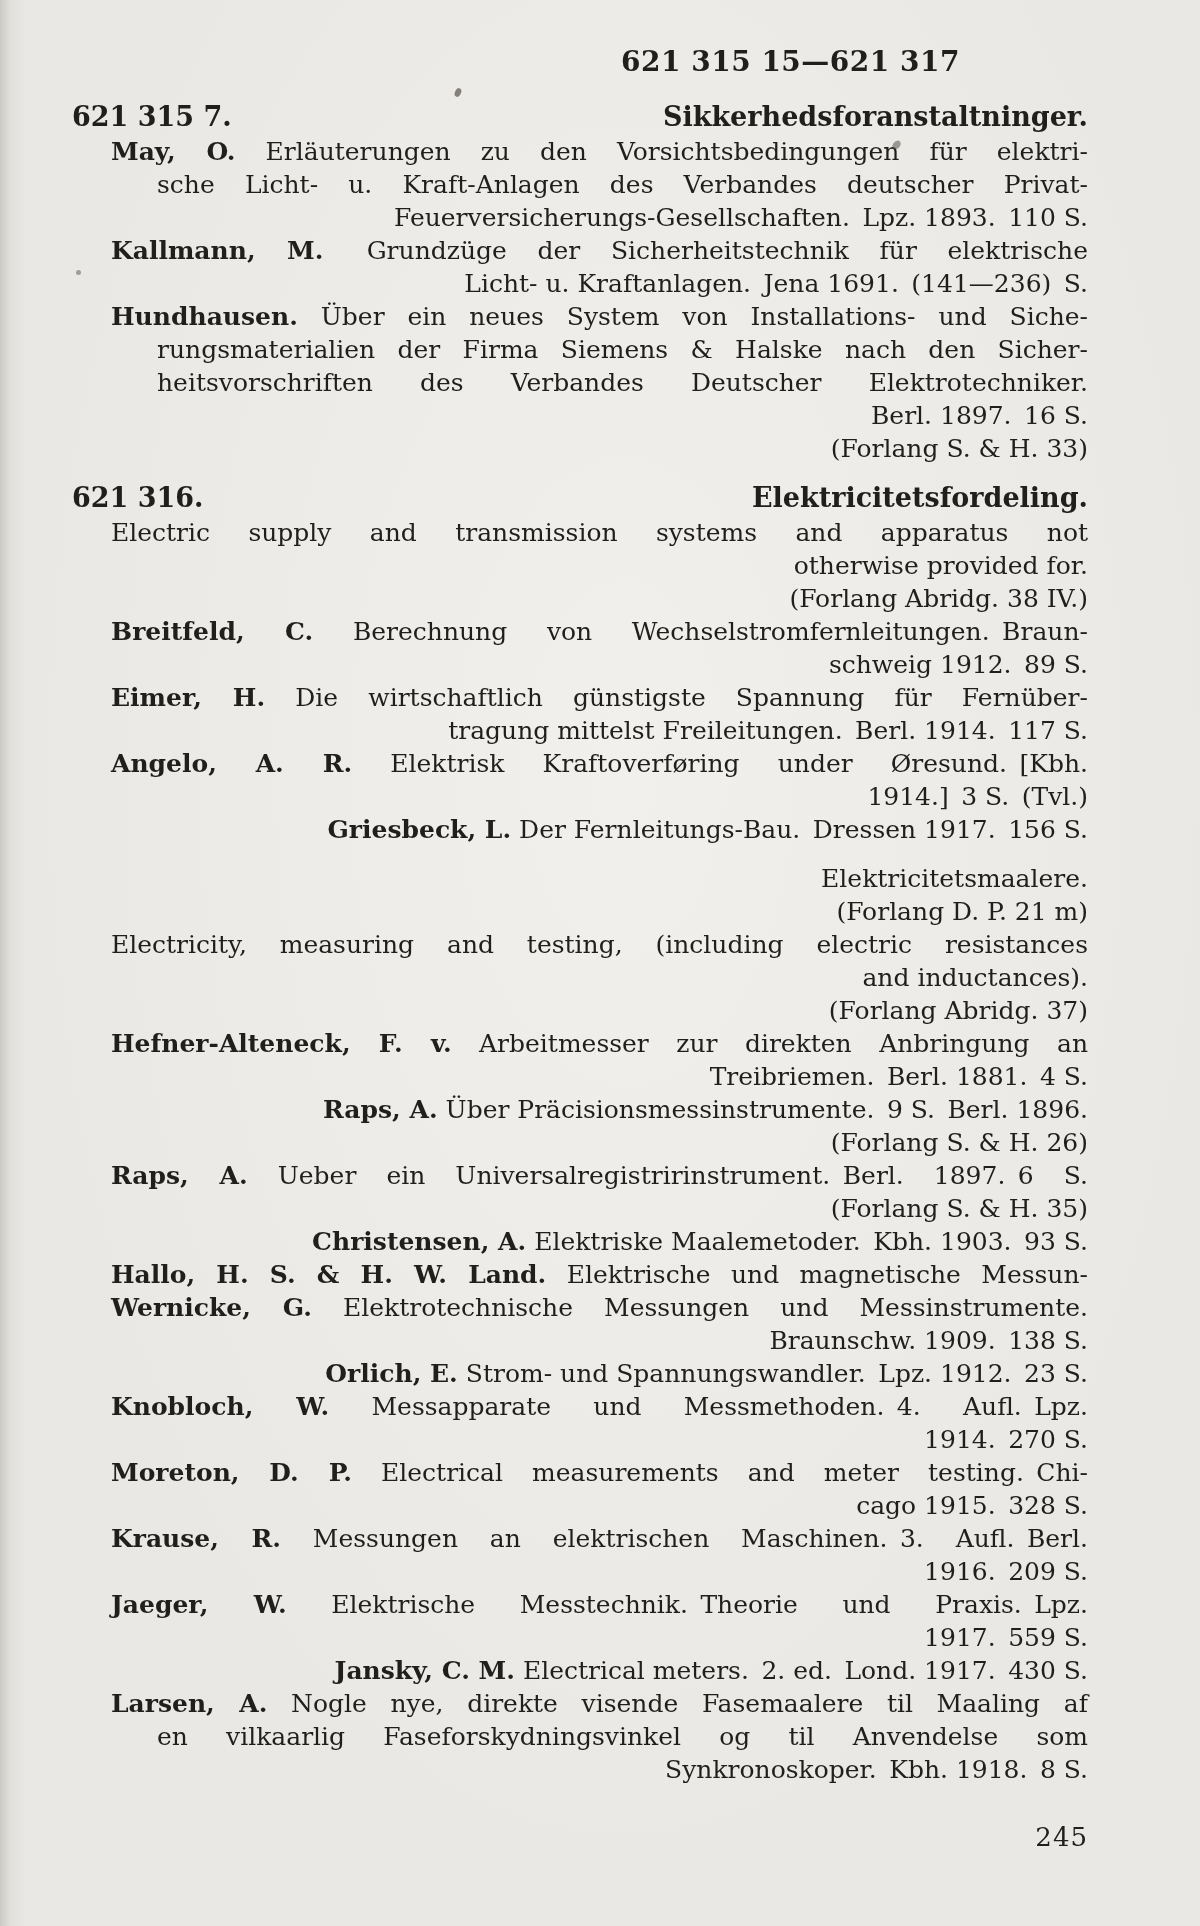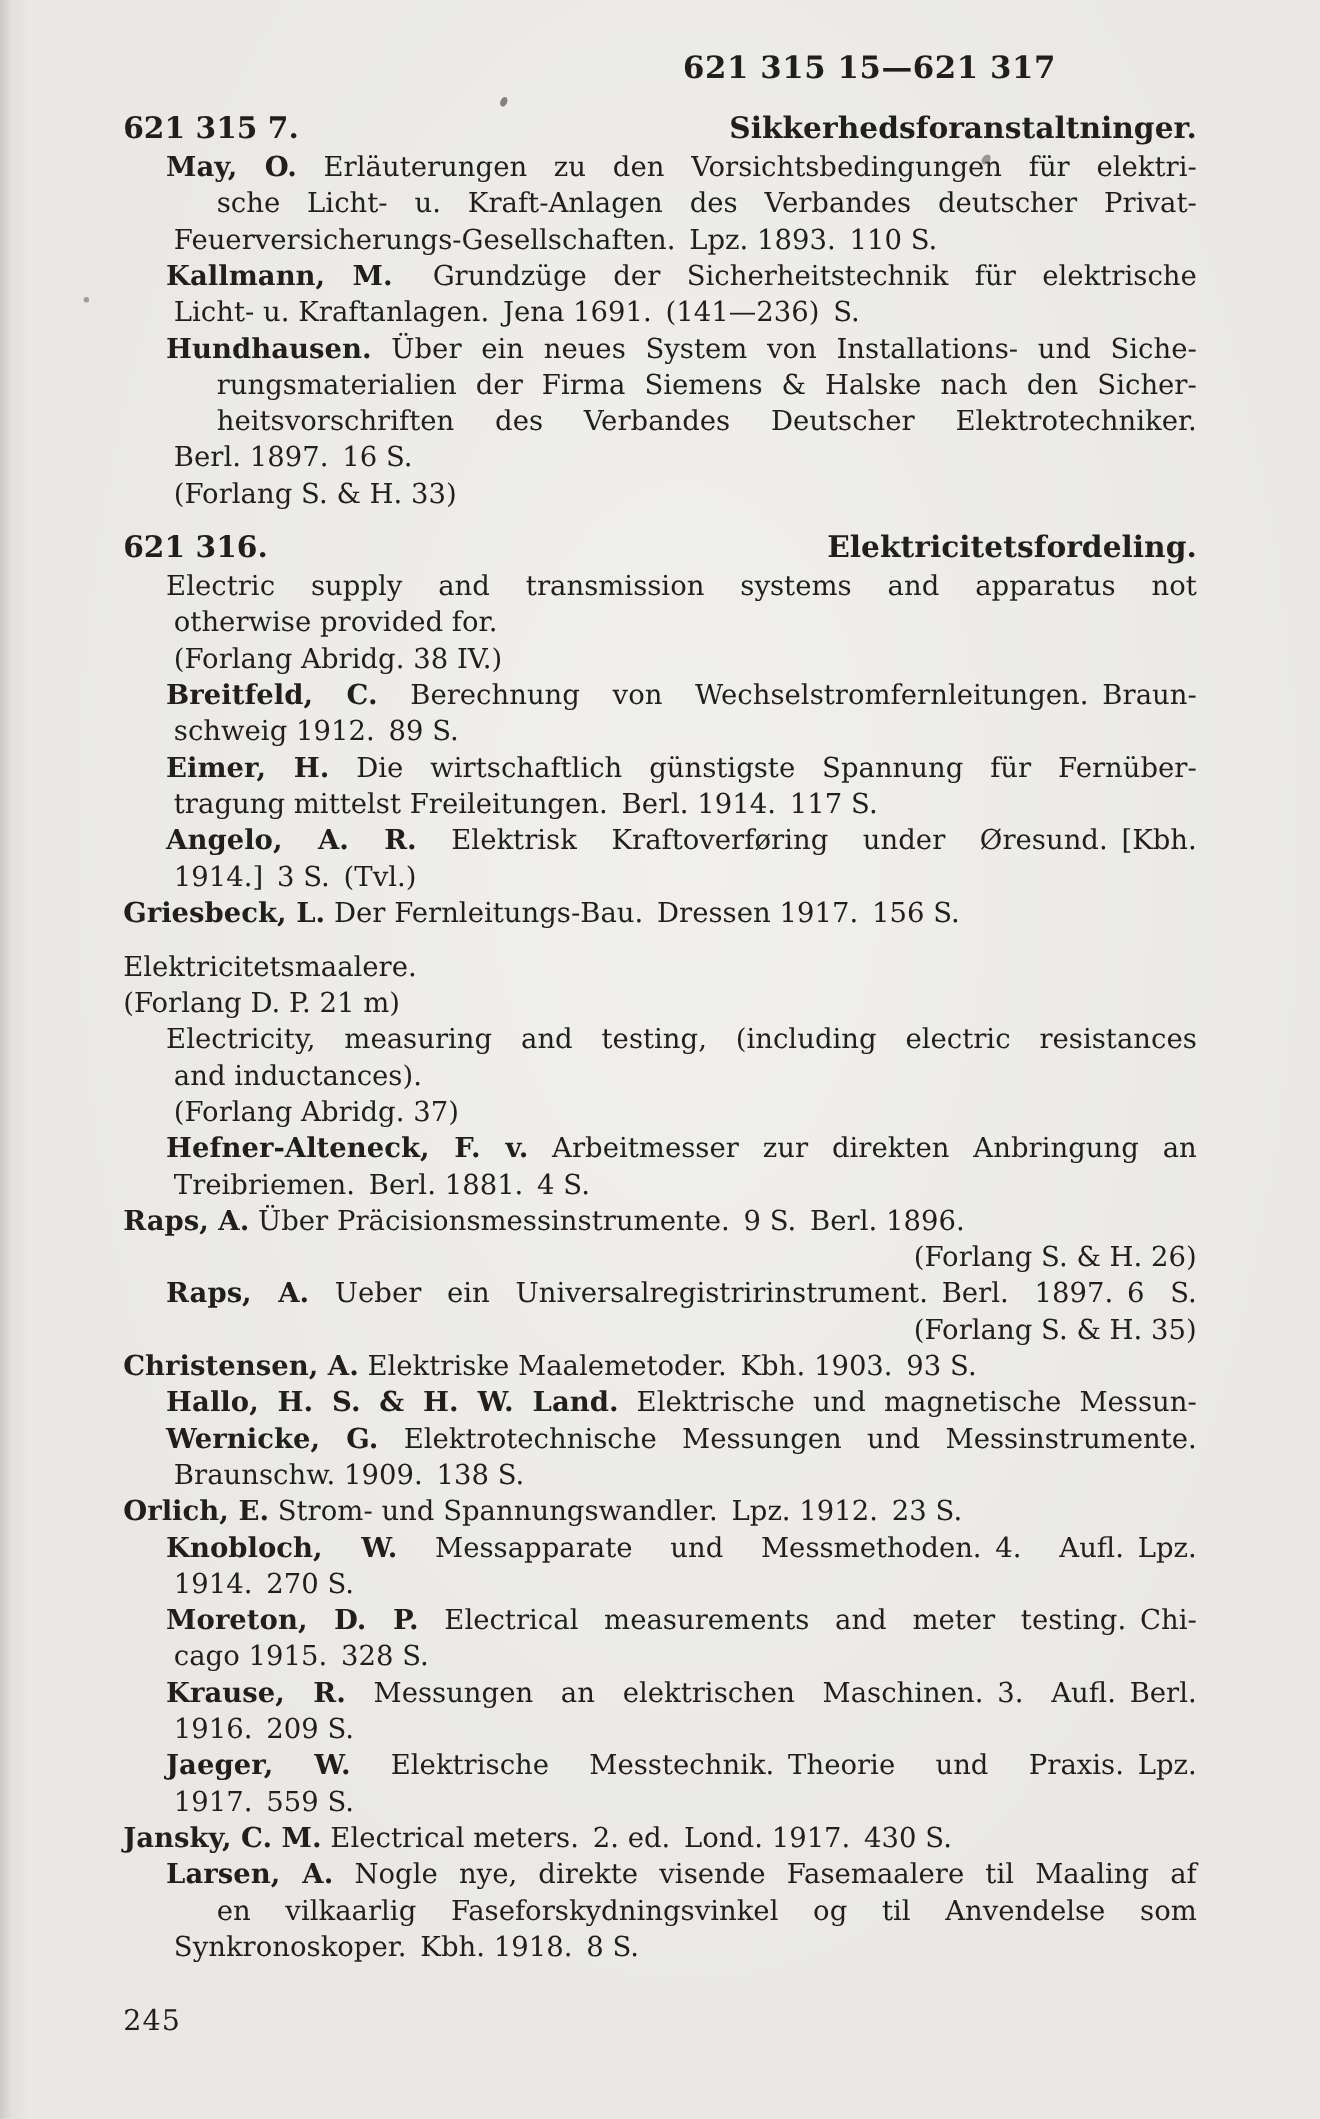--- a/index.html
+++ b/index.html
@@ -11,21 +11,21 @@
   .page {
     position:relative;
     width:1200px; height:1926px;
     overflow:hidden;
     color:#211f1b;
     background:
       radial-gradient(ellipse at 52% 40%, rgba(255,255,255,0.35), rgba(0,0,0,0) 70%),
       linear-gradient(to right, rgba(70,64,56,0.18) 0px, rgba(70,64,56,0.05) 10px, rgba(0,0,0,0) 26px),
       #e9e8e4;
   }
-  .content { padding:44px 112px 0 112px; }
+  .content { padding:44px 112px 0 72px; }
   .running-head {
     text-align:right;
     padding-right:128px;
     font-weight:bold;
     font-size:28px;
     line-height:36px;
     letter-spacing:0.5px;
     margin-bottom:20px;
   }
   .section { margin:0; }
@@ -35,29 +35,30 @@
     justify-content:space-between;
     font-weight:bold;
     font-size:27px;
     line-height:34px;
     margin-bottom:1px;
   }
   .line {
     font-size:25px;
     line-height:33px;
     min-height:33px;
+    text-align:right;
   }
   .line.ind { padding-left:46px; }
   .line.j { text-align:justify; text-align-last:justify;margin-left:39px; }
   .line.r { text-align:right; }
   .line.split { display:flex; justify-content:space-between;flex-direction:column; }
   .author { font-weight:bold; }
   .page-number {
     margin-top:36px;
-    text-align:left;
+    text-align:right;
     font-size:26px;
     letter-spacing:1px;
   }
   .speck { position:absolute; background:#5a544c; border-radius:50%; opacity:0.7; }
   .speck.s1 { left:455px; top:88px;  width:6px; height:9px; transform:rotate(25deg); }
   .speck.s2 { left:893px; top:140px; width:7px; height:10px; transform:rotate(40deg); opacity:0.55; }
   .speck.s3 { left:76px;  top:270px; width:5px; height:5px; opacity:0.5; }
 </style>
 </head>
 <body>

